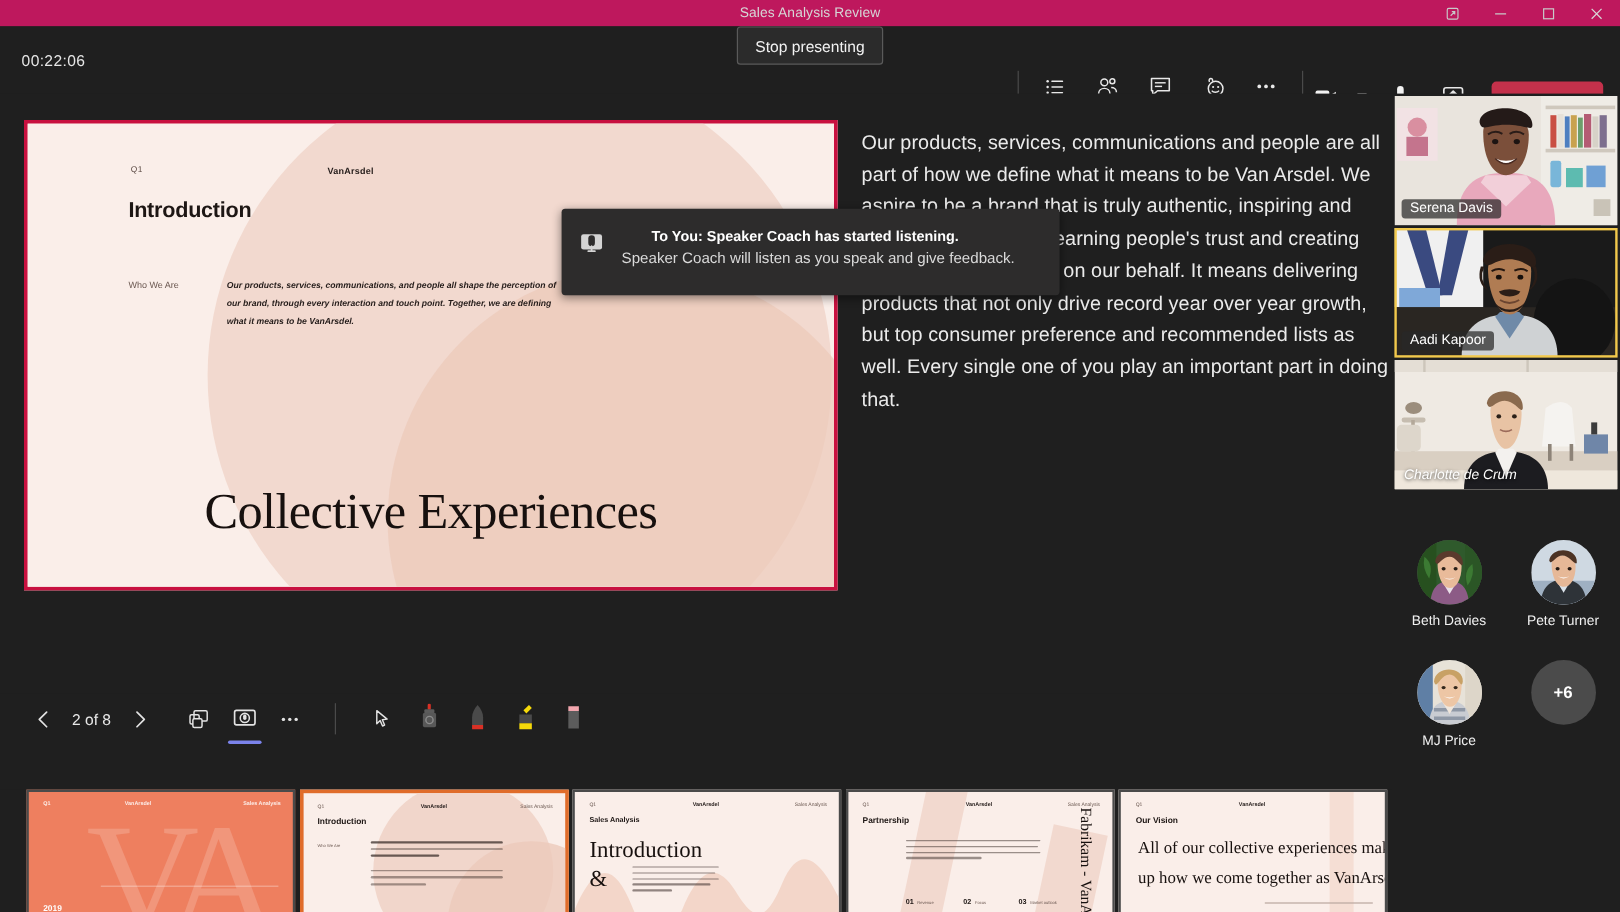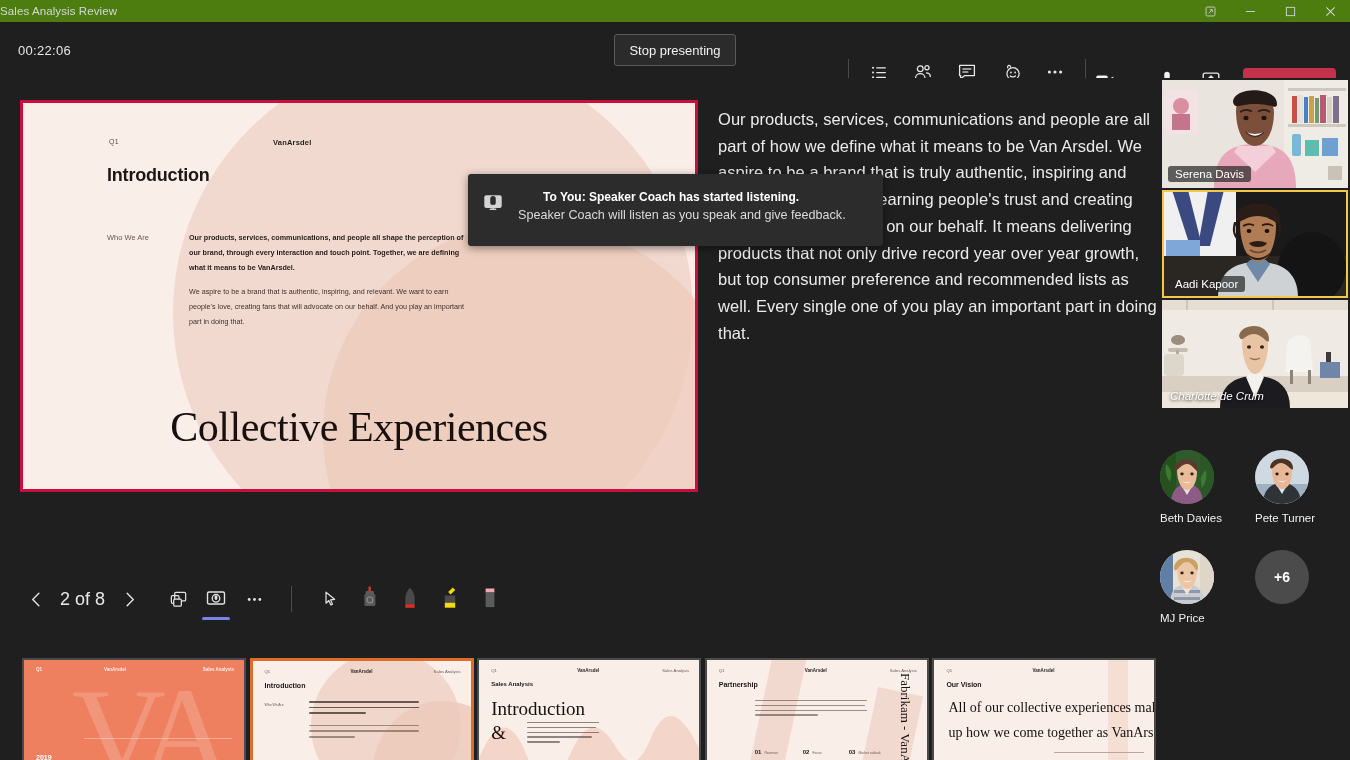--- a/index.html
+++ b/index.html
@@ -7,35 +7,35 @@
     width: 1350px; height: 760px;
     background: #1f1f1f;
     font-family: "Liberation Sans", sans-serif;
     overflow: hidden;
   }
   #app { position: relative; width: 1350px; height: 760px; background: #1f1f1f; }
 
   
   .titlebar {
     position: absolute; left:0; top:0; width:1350px; height:22px;
-    background:#4d7c0f; display:flex; align-items:center; 
+    background:#be185d; display:flex; align-items:center; justify-content:center;
   }
   .titlebar-title { color:#d6d6d6; font-size:11.5px; letter-spacing:.1px; }
   .winctrls { position:absolute; right:0; top:0; height:22px; display:flex; align-items:center; }
   .winbtn { width:40px; height:22px; display:flex; align-items:center; justify-content:center;
             color:#c9c9c9; }
 
   
   .toolbar {
     position:absolute; left:0; top:22px; width:1350px; height:56px;
     background:#1f1f1f; display:flex; align-items:center;
   }
   .timer { position:absolute; left:18px; color:#e6e6e6; font-size:13px; letter-spacing:.3px; }
   .tb-center { position:absolute; left:0; right:0; height:56px; display:flex;
-               align-items:center; justify-content:center; }
+               justify-content:center; }
   .stop-presenting {
     height:32px; padding:0 14px; background:#2b2b2b; border:1px solid #5a5a5a;
     border-radius:3px; color:#f2f2f2; font-size:13px; display:flex; align-items:center;
     cursor:pointer;
   }
   .tb-icons { position:absolute; left:840px; top:22px; height:56px; display:flex; align-items:center; gap:0; }
   .tb-btn { width:44px; height:40px; display:flex; align-items:center; justify-content:center;
             color:#e8e8e8; cursor:pointer; border-radius:4px; }
   .tb-sep { width:1px; height:26px; background:#4a4a4a; margin:0 8px; }
   .tb-right { position:absolute; right:14px; top:22px; height:56px; display:flex; align-items:flex-end; }
@@ -60,21 +60,21 @@
             border-radius:50%; background:#f2d9cf; }
   .blob-b { position:absolute; left:300px; top:120px; width:420px; height:420px;
             border-radius:50%; background:#ecc9ba; opacity:.75; }
   .slide-inner { position:absolute; inset:0; }
   .s-kicker { position:absolute; left:86px; top:35px; font-size:7px; color:#5b4a44; letter-spacing:.4px; }
   .s-brand  { position:absolute; left:250px; top:35px; font-size:7.5px; color:#241c1a; font-weight:700; letter-spacing:.2px; }
   .s-title  { position:absolute; left:84px; top:62px; font-size:18px; font-weight:700;
               color:#1d1614; letter-spacing:-.2px; }
   .s-label  { position:absolute; left:84px; top:130px; font-size:7.5px; color:#6b5851; }
   .s-body   { position:absolute; left:166px; top:128px; width:280px; }
-  .s-body p.lead { font-size:7.2px; line-height:2.05; font-weight:700; color:#241c1a; margin-bottom:10px; }
+  .s-body p.lead { font-size:7.2px; line-height:2.05; font-weight:700; color:#241c1a; margin-bottom:26px;font-style:italic; }
   .s-body p.sub  { font-size:7.2px; line-height:2.05; color:#3d302c; }
   .s-big { position:absolute; left:0; right:0; top:300px; text-align:center;
            font-family:"Liberation Serif", serif; font-size:42px; color:#17100e; letter-spacing:-.5px; }
 
   
   .notes {
     position:absolute; left:718px; top:28px; width:440px; color:#ebebeb;
     font-size:16.5px; line-height:1.62; letter-spacing:.05px;
   }
 
@@ -84,21 +84,21 @@
     background:#2d2c2c; border-radius:3px; display:flex; align-items:flex-start;
     padding:16px 14px 0 14px; gap:14px; box-shadow:0 2px 8px rgba(0,0,0,.45); z-index:30;
   }
   .toast-title { color:#fff; font-size:12px; font-weight:700; margin-bottom:4px;margin-left:25px; }
   .toast-sub   { color:#dadada; font-size:12.6px; }
 
   
   .slide-ctrl { position:absolute; left:20px; top:498px; height:46px; display:flex; align-items:center; }
   .ctrl-btn { width:32px; height:32px; display:flex; align-items:center; justify-content:center;
               color:#e3e3e3; cursor:pointer; border-radius:4px; }
-  .page-indicator { color:#e8e8e8; font-size:18px; padding:0 8px; min-width:48px; text-align:right; }
+  .page-indicator { color:#e8e8e8; font-size:13px; padding:0 8px; min-width:48px; text-align:right; }
   .ctrl-icon { width:38px; height:38px; display:flex; align-items:center; justify-content:center;
                color:#e3e3e3; cursor:pointer; border-radius:4px; position:relative; }
   .ctrl-icon.active::after { content:""; position:absolute; left:5px; right:5px; bottom:-2px;
                              height:3px; background:#7b83eb; border-radius:2px; }
   .ctrl-sep { width:1px; height:26px; background:#4a4a4a; margin:0 18px; }
   .pen-btn { width:30px; height:34px; display:flex; align-items:center; justify-content:center;
              cursor:pointer; border-radius:4px; margin:0 5px; }
 
   
   .filmstrip { position:absolute; left:0; top:580px; width:1160px; height:180px; background:#1f1f1f;
@@ -165,21 +165,21 @@
   .vtile .vname {
     position:absolute; left:6px; bottom:6px; padding:2px 7px; border-radius:3px;
     background:rgba(40,40,40,.72); color:#fff; font-size:11.5px;
   }
   .vtile.speaking { outline:2px solid #f2c94c; outline-offset:-2px; }
   .vtile .nameplain { position:absolute; left:8px; bottom:6px; color:#fff; font-size:11.5px;
                       text-shadow:0 1px 3px rgba(0,0,0,.8); }
 
   .avatars { position:absolute; left:0; top:372px; width:190px; }
   .av-row { display:flex; }
-  .av-cell { width:95px; display:flex; flex-direction:column; cursor:pointer; }
+  .av-cell { width:95px; display:flex; flex-direction:column; align-items:center; cursor:pointer; }
   .av-circle { width:54px; height:54px; border-radius:50%; overflow:hidden; background:#555;
                position:relative; }
   .av-name { margin-top:8px; font-size:11.5px; color:#f0f0f0; }
   .av-more { width:54px; height:54px; border-radius:50%; background:#4b4b4b; color:#fff;
              display:flex; align-items:center; justify-content:center; font-size:14px; font-weight:700; }
 
   svg { display:block; }
 </style>
 </head>
 <body>
@@ -310,21 +310,20 @@
       <div class="slide">
         <div class="blob-a"></div>
         <div class="blob-b"></div>
         <div class="slide-inner">
           <div class="s-kicker">Q1</div>
           <div class="s-brand">VanArsdel</div>
           <div class="s-title">Introduction</div>
           <div class="s-label">Who We Are</div>
           <div class="s-body">
             <p class="lead">Our products, services, communications, and people all shape the perception of our brand, through every interaction and touch point. Together, we are defining what it means to be VanArsdel.</p>
-            <p class="sub">We aspire to be a brand that is authentic, inspiring, and relevant. We want to earn people's love, creating fans that will advocate on our behalf. And you play an important part in doing that.</p>
           </div>
           <div class="s-big">Collective Experiences</div>
         </div>
       </div>
     </div>
 
     <div class="notes">Our products, services, communications and people are all part of how we define what it means to be Van Arsdel. We aspire to be a brand that is truly authentic, inspiring and relevant. That means earning people's trust and creating fans that will advocate on our behalf. It means delivering products that not only drive record year over year growth, but top consumer preference and recommended lists as well. Every single one of you play an important part in doing that.</div>
 
     <div class="toast">
       <span style="margin-top:1px;">

